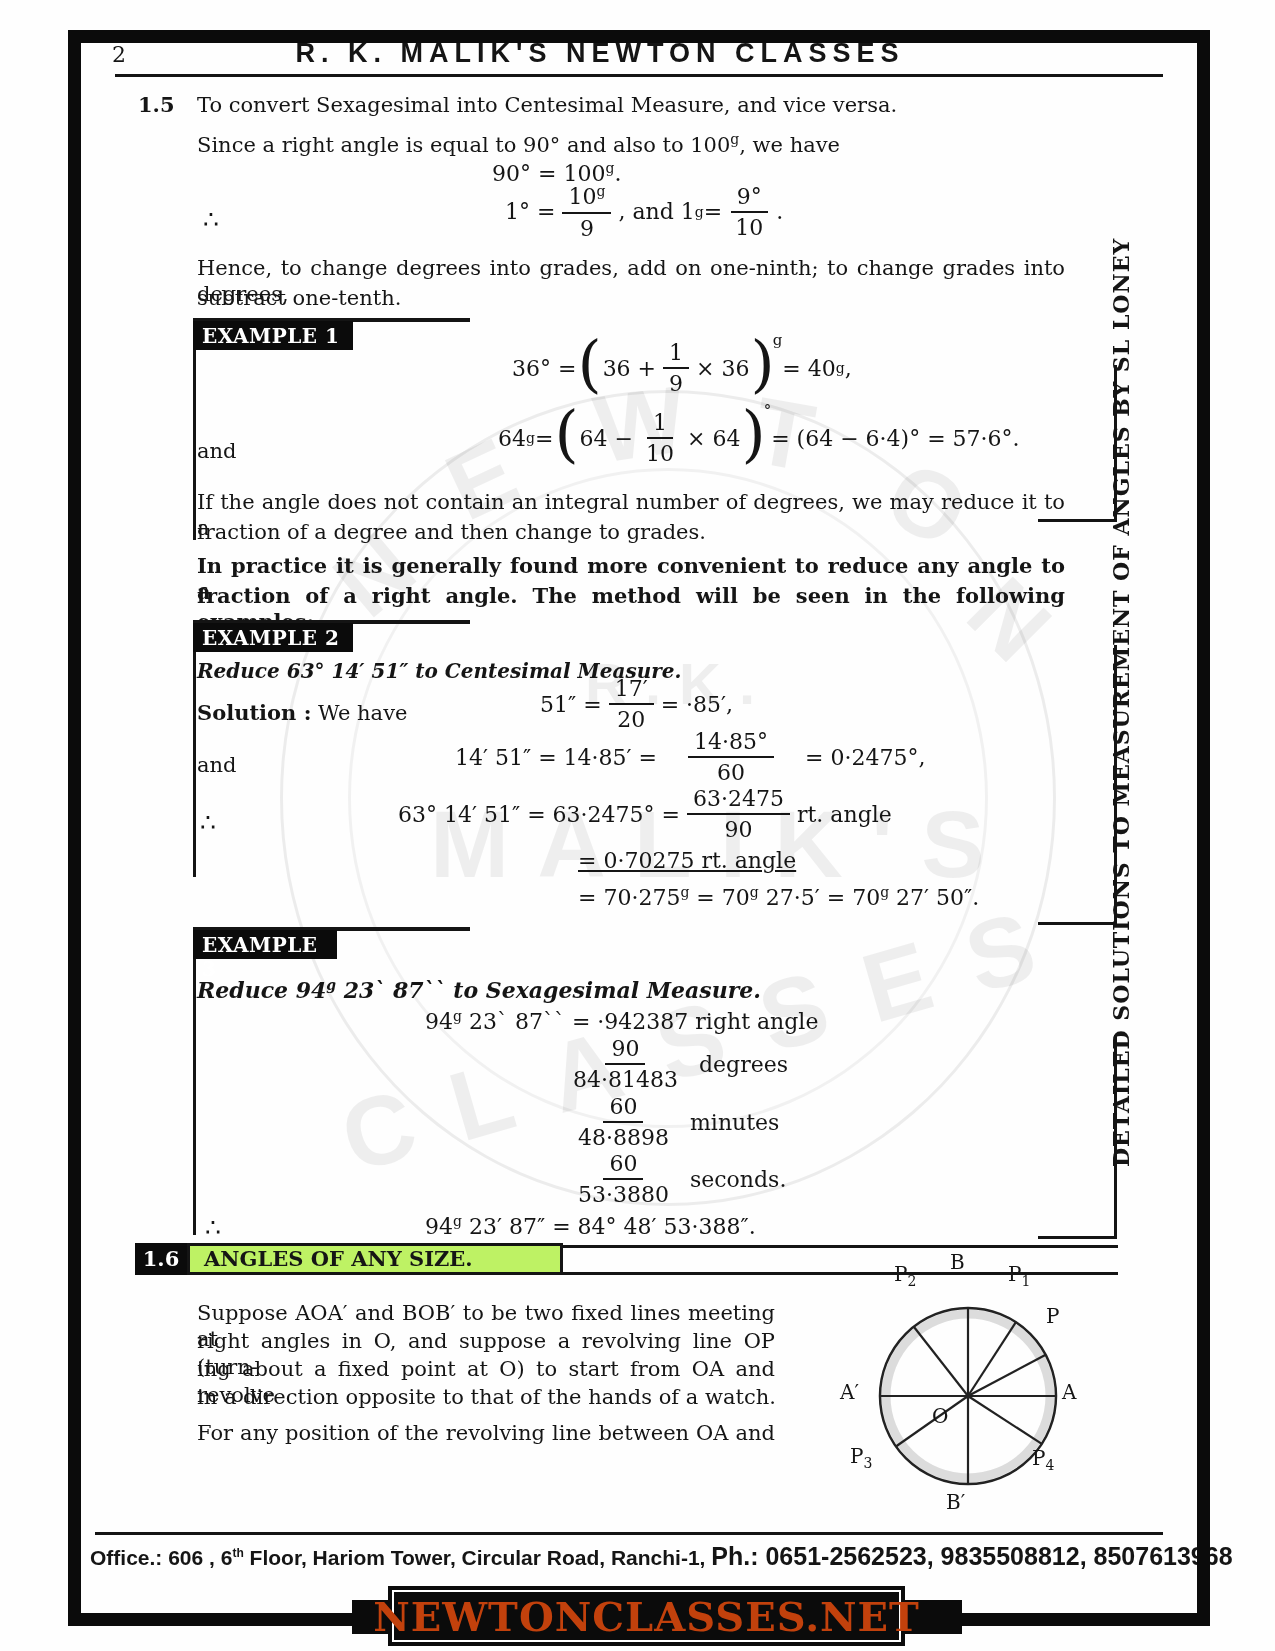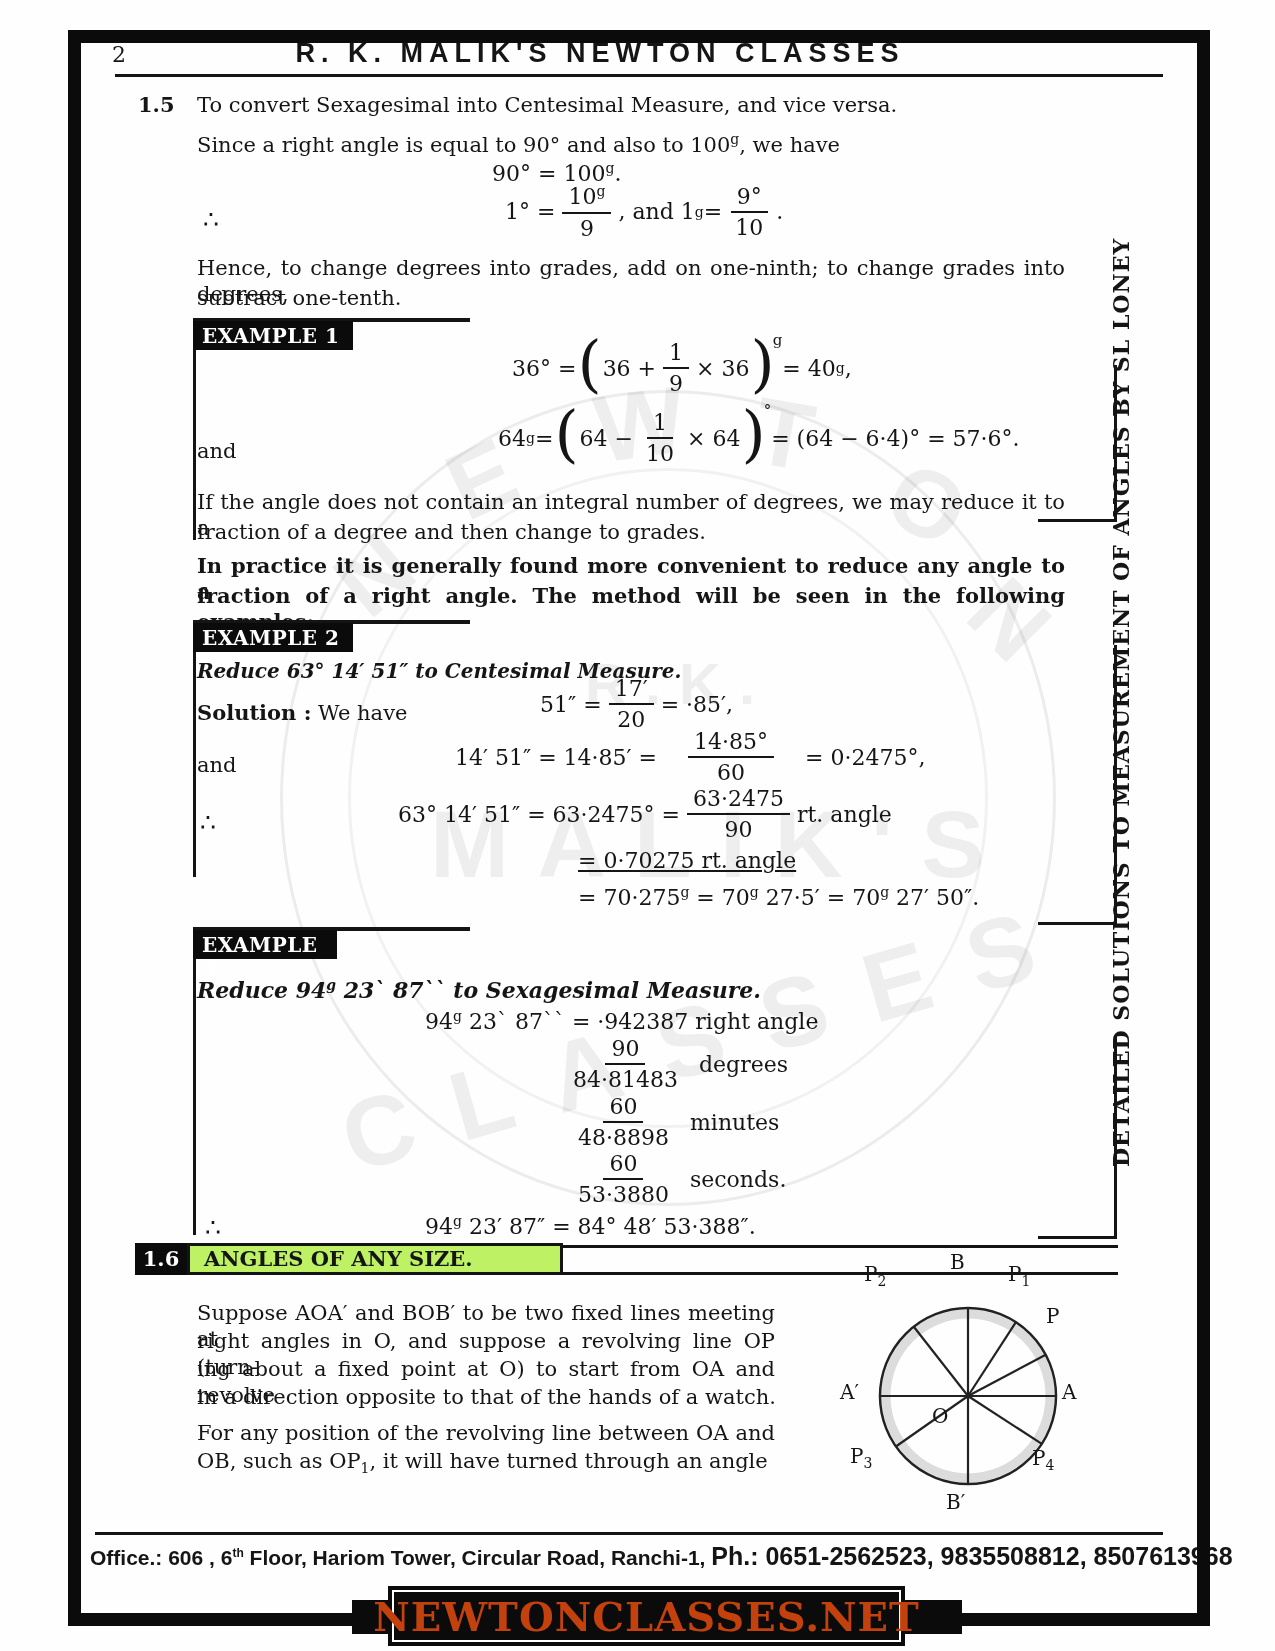--- a/index.html
+++ b/index.html
@@ -215,38 +215,35 @@
   <div class="abs z2" style="left:135px;top:1243px;width:52px;height:32px;background:#0b0b0b;color:#fff;font-weight:bold;font-size:21px;text-align:center;line-height:32px;">1.6</div>
   <div class="abs z2" style="left:187px;top:1243px;width:376px;height:32px;border:3px solid #141414;box-sizing:border-box;background:#bef264;font-weight:bold;font-size:21px;line-height:26px;padding-left:14px;">ANGLES OF ANY SIZE.</div>
   <div class="abs z2 sec16-rule" style="left:563px;top:1245px;width:555px;height:3px;"></div>
   <div class="abs z2 sec16-rule" style="left:563px;top:1272px;width:555px;height:3px;"></div>
 
   <div class="abs z2 body-t jline" style="left:197px;top:1300px;width:578px;">Suppose AOA′ and BOB′ to be two fixed lines meeting at</div>
   <div class="abs z2 body-t jline" style="left:197px;top:1328px;width:578px;">right angles in O, and suppose a revolving line OP (turn-</div>
   <div class="abs z2 body-t jline" style="left:197px;top:1356px;width:578px;">ing about a fixed point at O) to start from OA and revolve</div>
   <div class="abs z2 body-t" style="left:197px;top:1384px;">in a direction opposite to that of the hands of a watch.</div>
   <div class="abs z2 body-t jline" style="left:197px;top:1420px;width:578px;">For any position of the revolving line between OA and</div>
-  <div class="abs z2 body-t" style="left:197px;top:1448px;">
-    <span>OB, such as OP</span><sub>1</sub><span>, it will have turned through an angle</span>
-  </div>
 
   <svg class="abs z2" style="left:848px;top:1276px;" width="240" height="240" viewBox="0 0 240 240">
     <circle cx="120" cy="120" r="82" fill="none" stroke="#c9c9c9" stroke-width="9" opacity="0.65"></circle>
     <circle cx="120" cy="120" r="88" fill="none" stroke="#222" stroke-width="2.5"></circle>
     <line x1="32" y1="120" x2="208" y2="120" stroke="#222" stroke-width="2.2"></line>
     <line x1="120" y1="32" x2="120" y2="208" stroke="#222" stroke-width="2.2"></line>
     <line x1="120" y1="120" x2="197.7" y2="78.7" stroke="#222" stroke-width="2.2"></line>
     <line x1="120" y1="120" x2="167.9" y2="46.2" stroke="#222" stroke-width="2.2"></line>
     <line x1="120" y1="120" x2="65.8" y2="50.7" stroke="#222" stroke-width="2.2"></line>
     <line x1="120" y1="120" x2="47.9" y2="170.5" stroke="#222" stroke-width="2.2"></line>
     <line x1="120" y1="120" x2="193.8" y2="167.9" stroke="#222" stroke-width="2.2"></line>
     <circle cx="120" cy="120" r="2.6" fill="#222"></circle>
   </svg>
   <div class="abs diag-label" style="left:950px;top:1250px;">B</div>
-  <div class="abs diag-label" style="left:864px;top:1262px;"><span>P</span><sub>2</sub></div>
+  <div class="abs diag-label" style="left:894px;top:1262px;"><span>P</span><sub>2</sub></div>
   <div class="abs diag-label" style="left:1008px;top:1262px;"><span>P</span><sub>1</sub></div>
   <div class="abs diag-label" style="left:1046px;top:1304px;">P</div>
   <div class="abs diag-label" style="left:840px;top:1380px;">A′</div>
   <div class="abs diag-label" style="left:1062px;top:1380px;">A</div>
   <div class="abs diag-label" style="left:932px;top:1404px;">O</div>
   <div class="abs diag-label" style="left:850px;top:1444px;"><span>P</span><sub>3</sub></div>
   <div class="abs diag-label" style="left:1032px;top:1446px;"><span>P</span><sub>4</sub></div>
   <div class="abs diag-label" style="left:946px;top:1490px;">B′</div>
 
   <div class="abs z2 rule" style="left:95px;top:1532px;width:1068px;height:3px;"></div>

